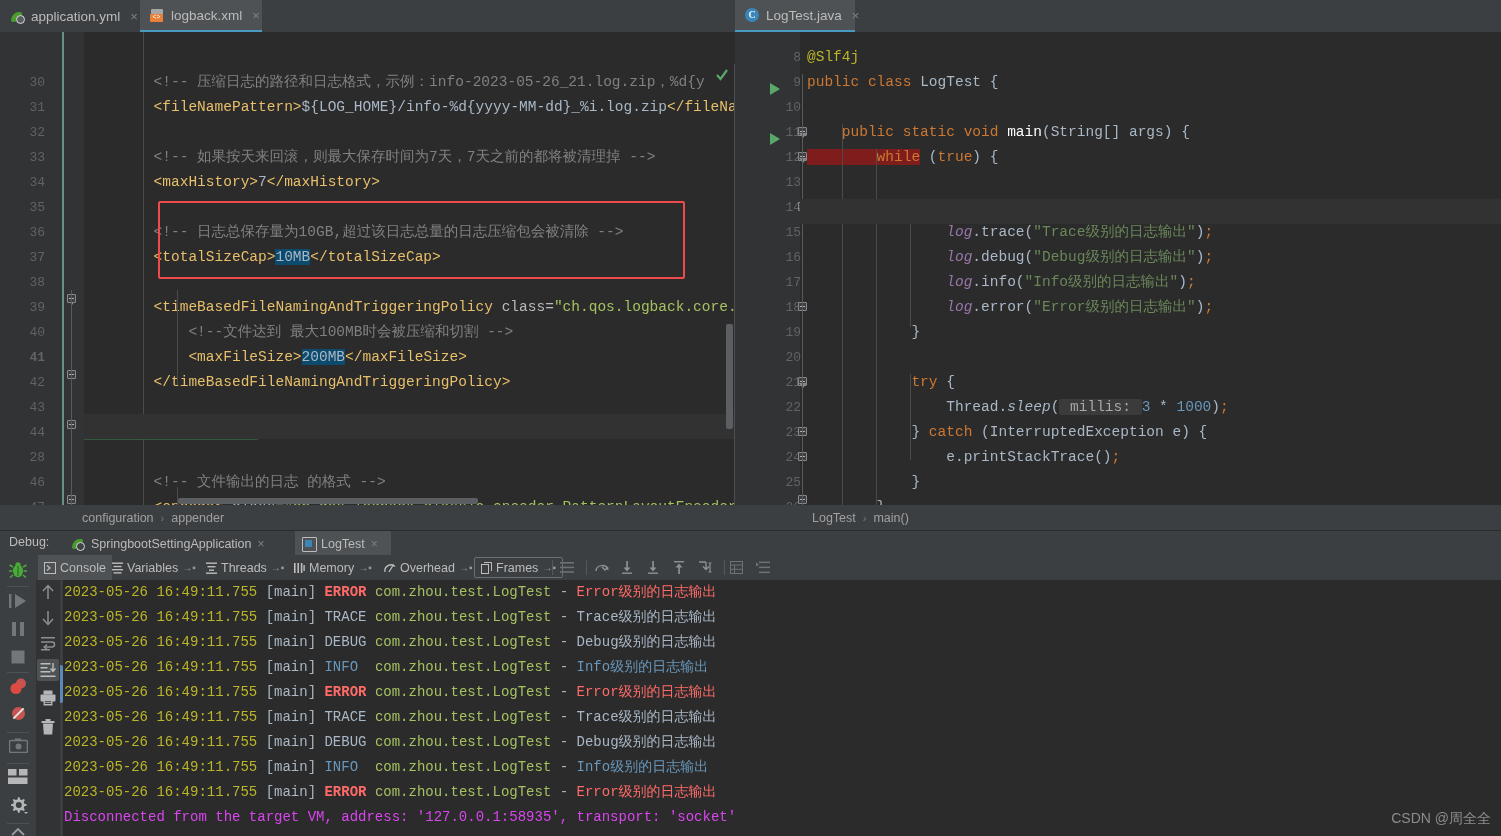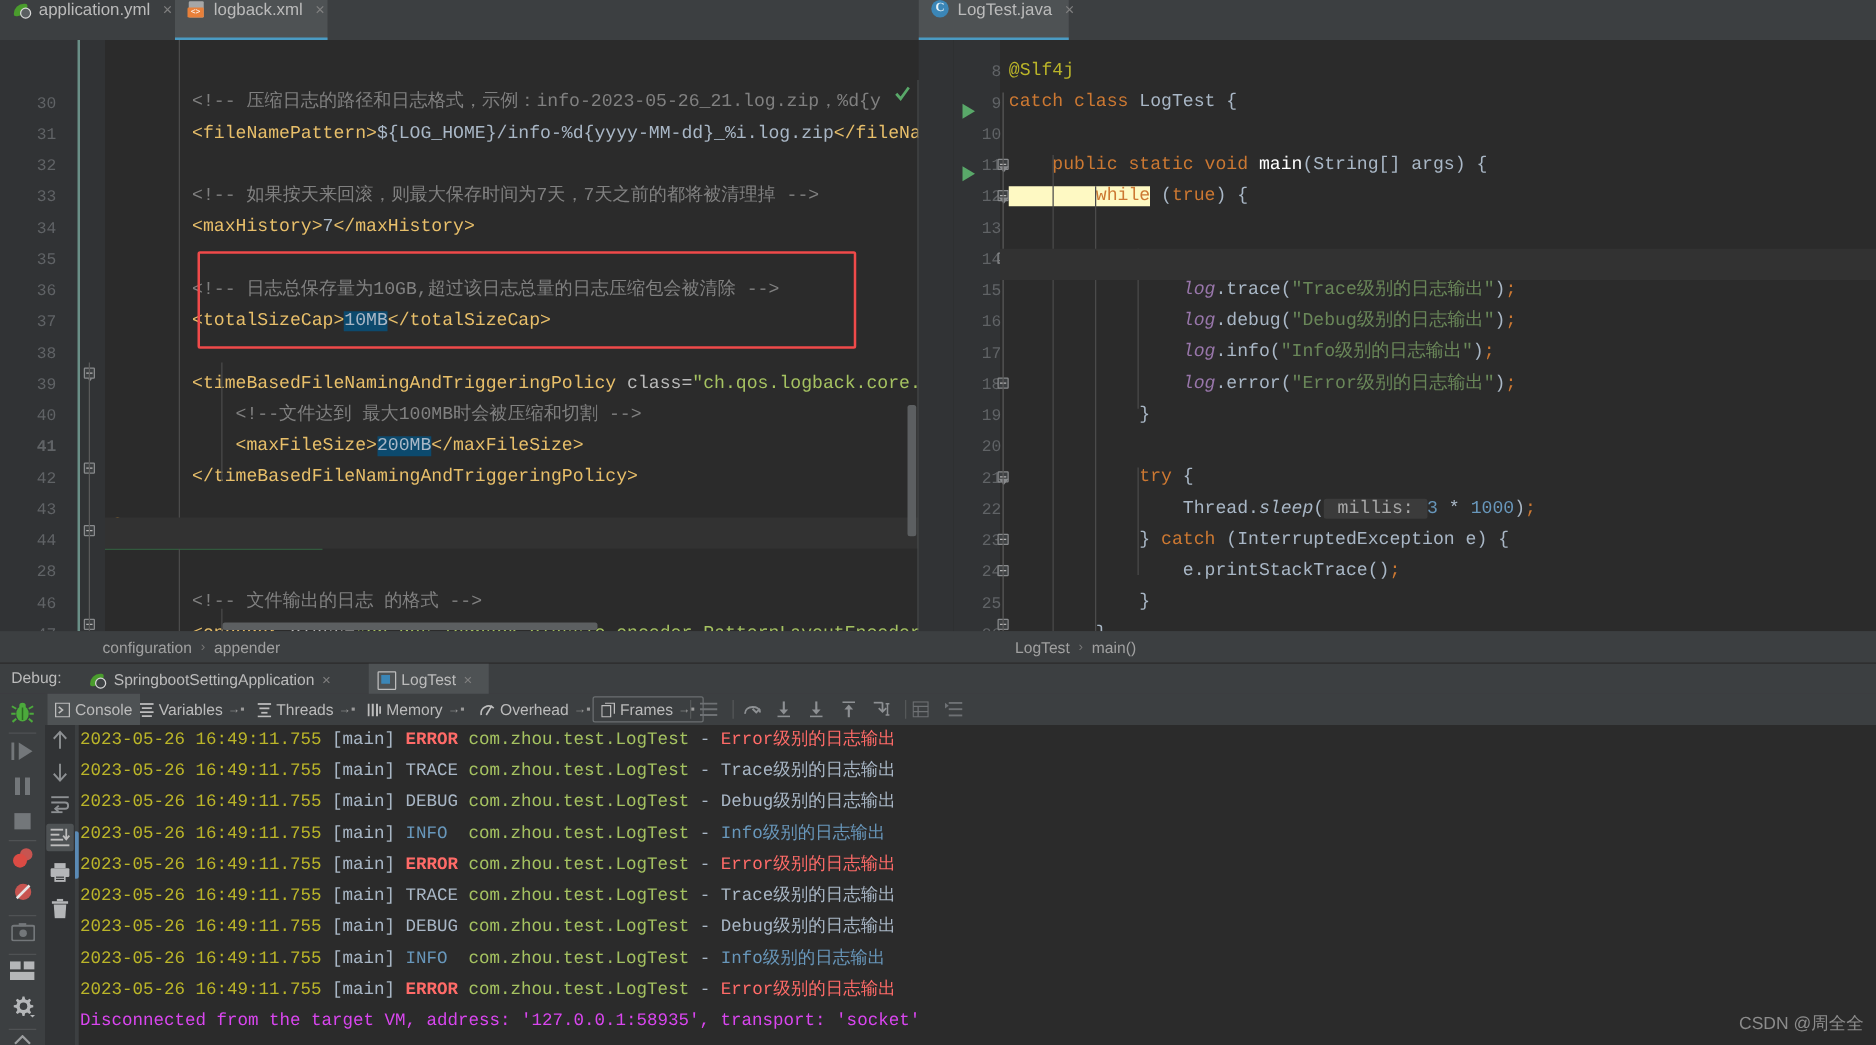--- a/index.html
+++ b/index.html
@@ -13,21 +13,21 @@
   }
   .app { position: relative; width: 1501px; height: 836px; background: #3c3f41; }
 
   
   .tabbar {
     position: absolute; left: 0; top: 0; width: 1501px; height: 32px;
     background: #3c3f41;
   }
   .tab {
     position: absolute; top: 0; height: 32px;
-    display: flex; align-items: flex-start; gap: 6px;
+    display: flex; align-items: center; gap: 6px;
     padding: 0 8px 0 10px;
     font-size: 13.5px; color: #bbbbbb;
     font-family: "Liberation Sans", sans-serif;
     white-space: nowrap;
   }
   .tab.active-blue { background: #4e5254; border-bottom: 2px solid #4a9bc4; }
   .tab .tclose { color: #808080; font-size: 13px; margin-left: 4px; }
   .tab-ico { width: 15px; height: 15px; position: relative; flex: none; }
 
   
@@ -89,21 +89,21 @@
   .t-num    { color:#6897bb; }
   .t-jstr   { color:#6a8759; }
   .t-fld    { color:#9876aa; }
   .t-ident  { color:#a9b7c6; }
   .t-cls    { color:#a9b7c6; }
   .t-semi   { color:#cc7832; }
   .t-white  { color:#ffffff; }
   .t-param  { background:#3b3b3b; color:#a8a8a8; border-radius:2px; padding:0 2px; }
   .t-hl     { background:#32593d; }
   .hl-ident { background:#0c4a6e; }
-  .hl-brown { background:#fef9c3; }
+  .hl-brown { background:#7f1d1d; }
 
   
   .curline { position:absolute; left:0; height:25px; background:#323232; }
 
   
   .indent-guide { position:absolute; width:1px; background:#4b4b4b; }
   .fold-rail { position:absolute; width:1px; background:#5a5a5a; }
   .fold-box {
     position:absolute; width:9px; height:9px; border:1px solid #888a8c;
     background:#3c3f41; border-radius:1px;
@@ -304,21 +304,21 @@
     <div class="split-line"></div>
 
     <div class="editor ed-right">
       <div style="position:absolute;left:0;top:0;width:28px;height:473px;background:#313335;"></div>
       <div style="position:absolute;left:28px;top:0;width:37px;height:473px;background:#313335;"></div>
 
       <div id="java-lines">
           <div class="lnum" style="top: 13px; right: 700px; width: 40px;">8</div>
           <div class="code-line" style="top: 13px; left: 72px;"><span class="t-tag" style="color: rgb(187, 181, 41);">@Slf4j</span></div>
           <div class="lnum" style="top: 38px; right: 700px; width: 40px;">9</div>
-          <div class="code-line" style="top: 38px; left: 72px;"><span class="t-kw">catch class </span><span class="t-cls">LogTest </span><span class="t-ident">{</span></div>
+          <div class="code-line" style="top: 38px; left: 72px;"><span class="t-kw">public class </span><span class="t-cls">LogTest </span><span class="t-ident">{</span></div>
           <div class="lnum" style="top: 63px; right: 700px; width: 40px;">10</div>
           <div class="code-line" style="top: 63px; left: 72px;"></div>
           <div class="lnum" style="top: 88px; right: 700px; width: 40px;">11</div>
           <div class="code-line" style="top: 88px; left: 72px;"><span class="t-kw">    public static void </span><span class="t-white">main</span><span class="t-ident">(String[] args) {</span></div>
           <div class="lnum" style="top: 113px; right: 700px; width: 40px;">12</div>
           <div class="code-line" style="top: 113px; left: 72px;"><span class="t-kw hl-brown">        while</span><span class="t-ident"> (</span><span class="t-kw">true</span><span class="t-ident">) {</span></div>
           <div class="lnum" style="top: 138px; right: 700px; width: 40px;">13</div>
           <div class="code-line" style="top: 138px; left: 72px;"></div>
           <div class="lnum" style="top: 163px; right: 700px; width: 40px;">14</div>
           <div class="code-line" style="top: 163px; left: 72px;"><span class="t-kw">            for </span><span class="t-ident">(</span><span class="t-kw">int </span><span class="t-ident" style="text-decoration: underline;">i</span><span class="t-ident"> = </span><span class="t-num">0</span><span class="t-semi">; </span><span class="t-ident" style="text-decoration: underline;">i</span><span class="t-ident"> &lt; </span><span class="t-num">200000</span><span class="t-semi">; </span><span class="t-ident" style="text-decoration: underline;">i</span><span class="t-ident">++) {</span></div>

